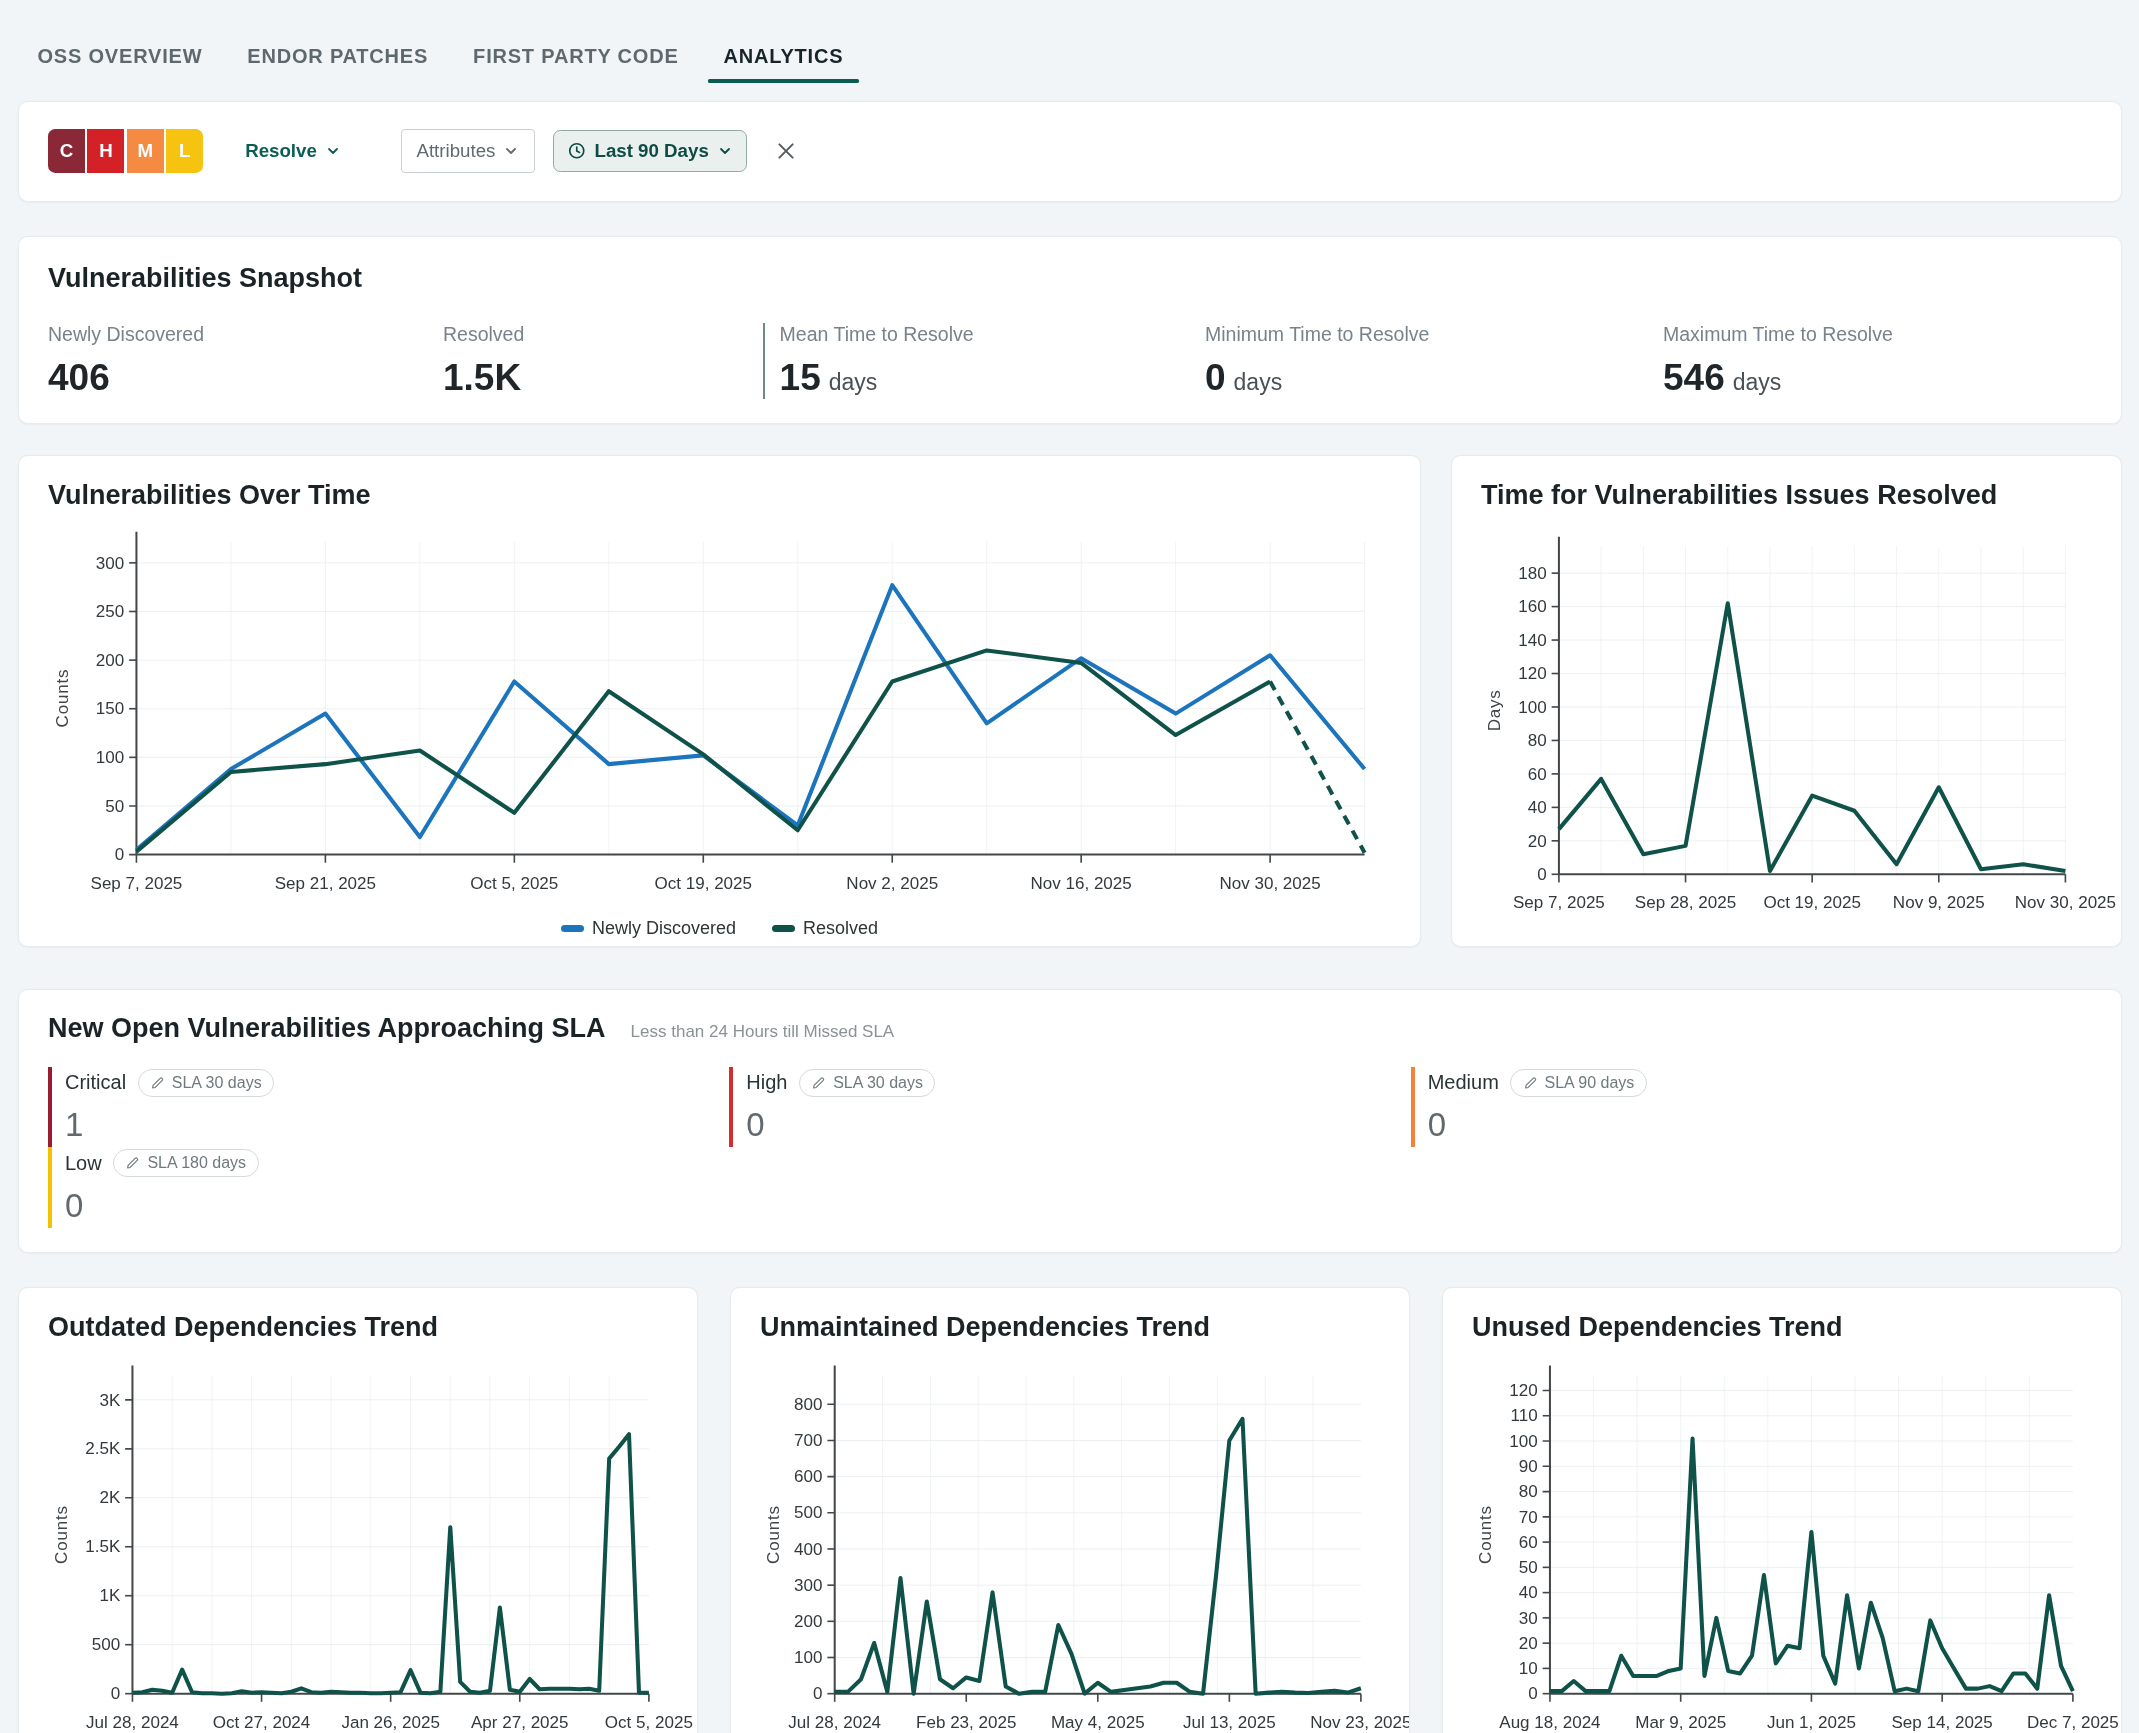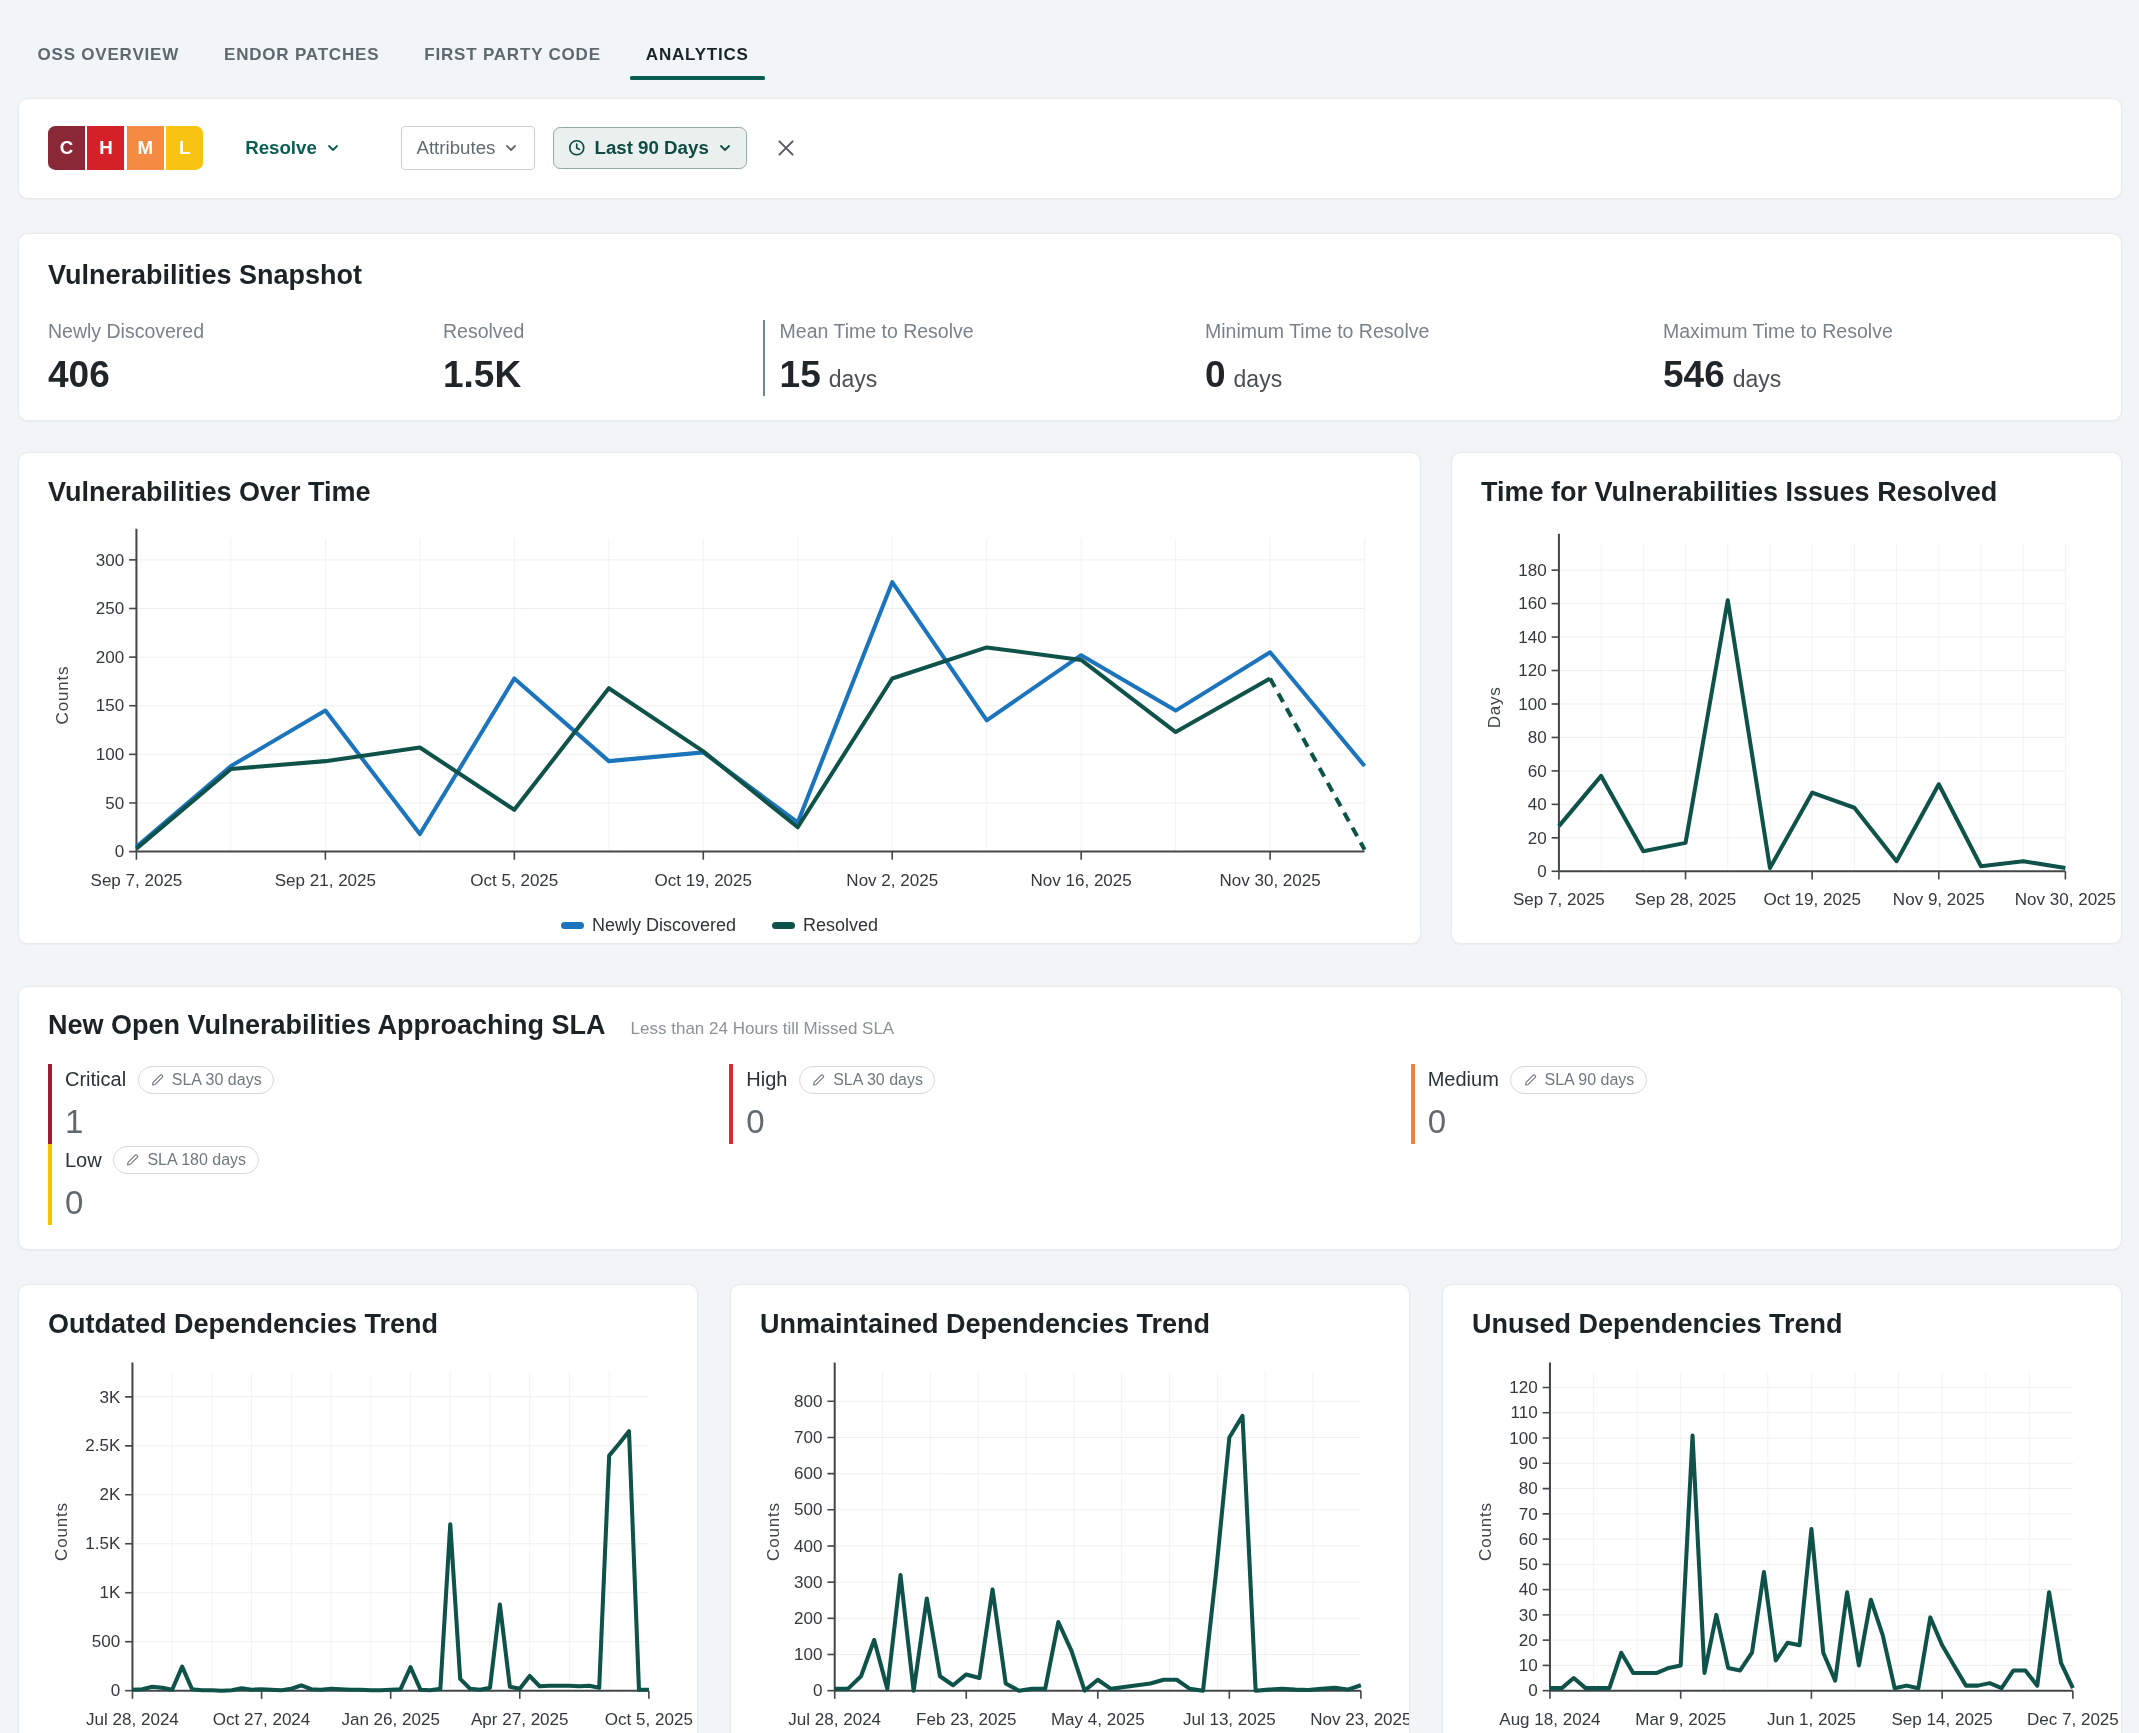--- a/index.html
+++ b/index.html
@@ -11,21 +11,21 @@
     color: #1C2428;
     overflow: hidden;
   }
   .wrap { padding: 13px 18px 0 18px; }
 
   h1.page-title { margin: 8px 0 0 1.6px; font-size: 32px; font-weight: 700; color: #141B1F; letter-spacing: 0.2px; }
 
   .tabs { display: flex; gap: 45px; margin: 32px 0 0 19.5px; }
   .tab {
     background: none; border: none; padding: 0 0 14.6px 0; position: relative;
-    font-family: inherit; font-size: 17px; font-weight: 600; letter-spacing: 0.8px;
+    font-family: inherit; font-size: 20px; font-weight: 600; letter-spacing: 0.8px;
     color: #5D696F; cursor: pointer;
   }
   .tab.active { color: #17242A; }
   .tab.active::after {
     content: ""; position: absolute; left: -16px; right: -16px; bottom: 0; height: 3.2px;
     background: #0B5D54; border-radius: 1.6px;
   }
 
   .card {
     background: #FFFFFF; border: 0.8px solid #E7EBEE; border-radius: 9.7px;

